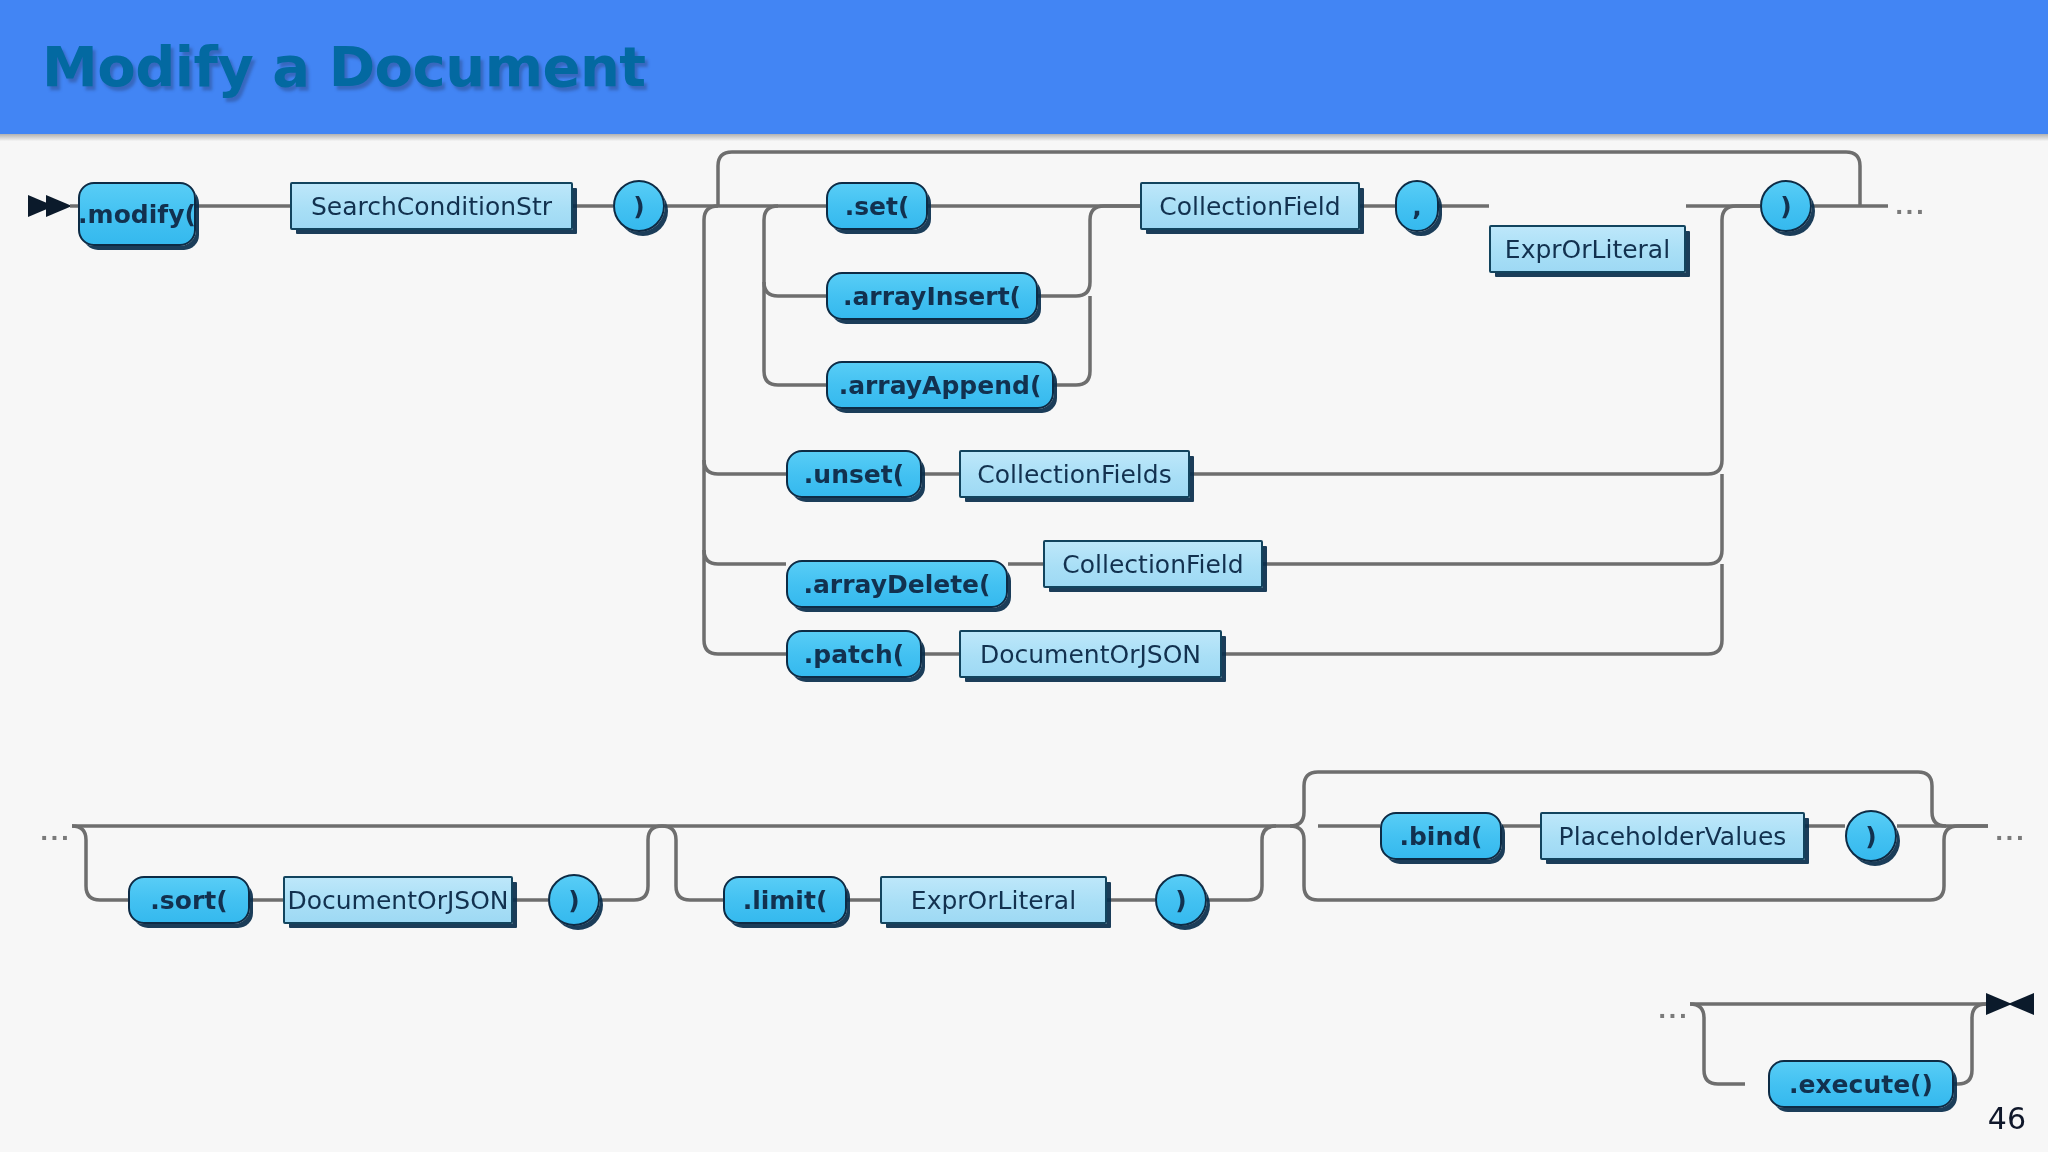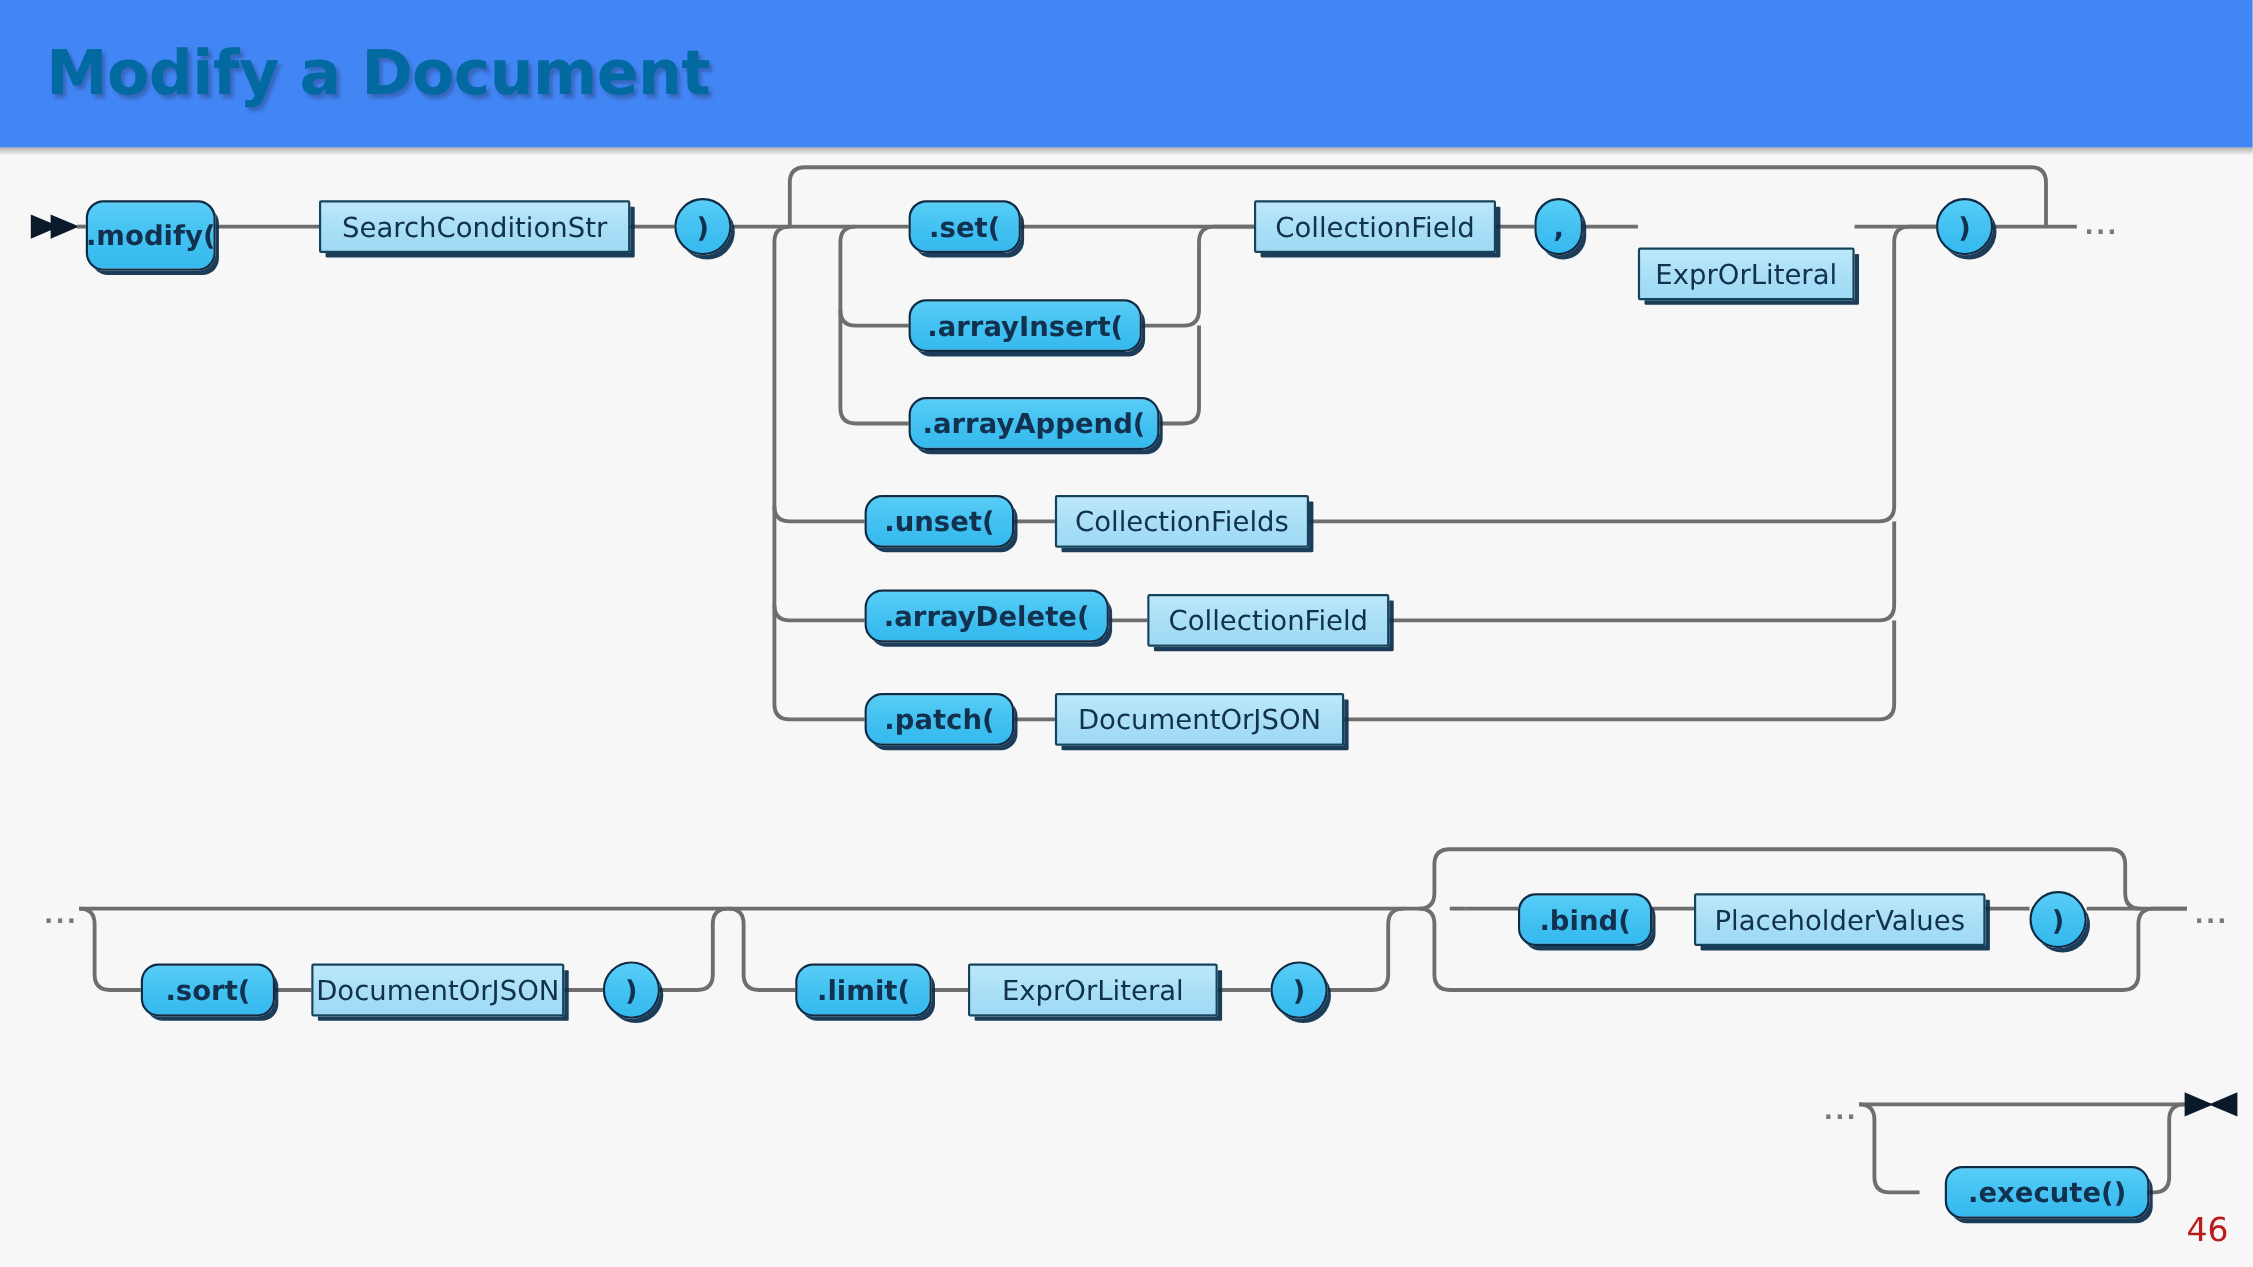--- a/index.html
+++ b/index.html
@@ -92,21 +92,21 @@
     color: #7a7a7a;
     font-size: 22px;
     font-weight: bold;
     letter-spacing: 2px;
     line-height: 1;
   }
   #page-number {
     position: absolute;
     right: 22px;
     bottom: 16px;
-    color: #b91c1c;
+    color: #0f172a;
     font-size: 30px;
   }
 </style>
 </head>
 <body>
 
 <div id="slide">
 
   <div id="header"></div>
   <div id="header-shadow"></div>
@@ -235,21 +235,21 @@
       </div>
       <div class="node terminal" style="left: 826px; top: 361px; width: 228px; height: 48px;">
         <span>.arrayAppend(</span>
       </div>
       <div class="node terminal" style="left: 786px; top: 450px; width: 136px; height: 48px;">
         <span>.unset(</span>
       </div>
       <div class="node nonterminal" style="left: 959px; top: 450px; width: 231px; height: 48px;">
         <span>CollectionFields</span>
       </div>
-      <div class="node terminal" style="left: 786px; top: 536px; width: 222px; height: 48px;">
+      <div class="node terminal" style="left: 786px; top: 560px; width: 222px; height: 48px;">
         <span>.arrayDelete(</span>
       </div>
       <div class="node nonterminal" style="left: 1043px; top: 540px; width: 220px; height: 48px;">
         <span>CollectionField</span>
       </div>
       <div class="node terminal" style="left: 786px; top: 630px; width: 136px; height: 48px;">
         <span>.patch(</span>
       </div>
       <div class="node nonterminal" style="left: 959px; top: 630px; width: 263px; height: 48px;">
         <span>DocumentOrJSON</span>

